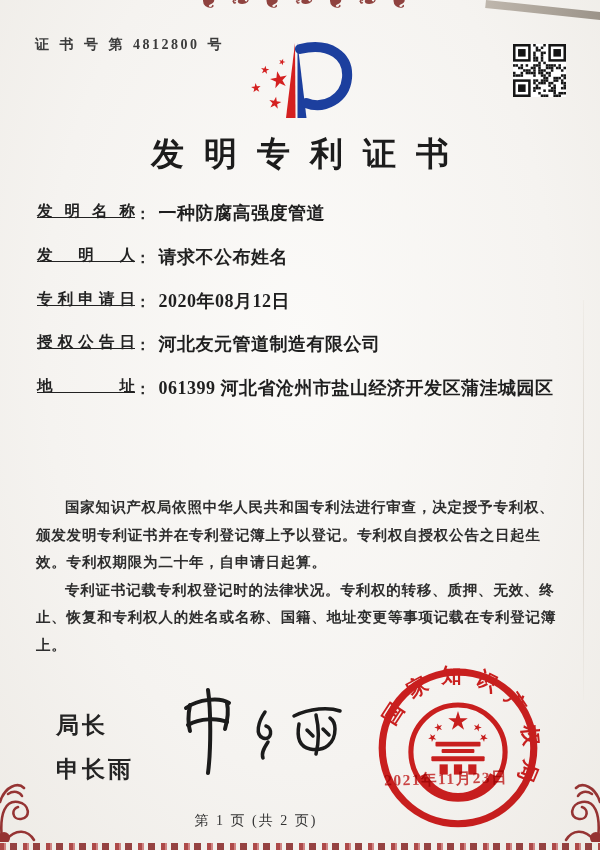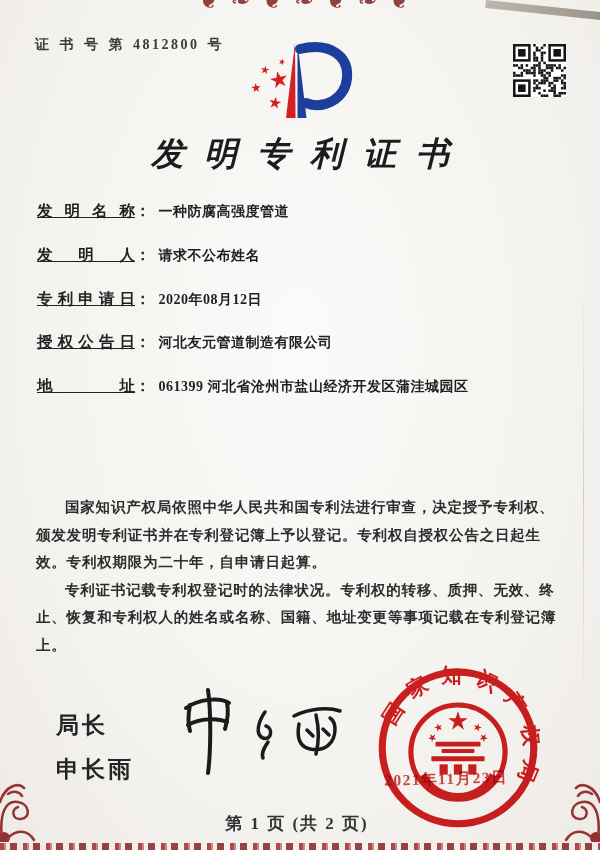--- a/index.html
+++ b/index.html
@@ -25,53 +25,53 @@
     position:absolute; left:35px; top:36px;
     font-size:14px; letter-spacing:2.5px; word-spacing:2px; color:#3b3b3b; font-weight:600;
   }
   
   .logo{position:absolute; left:248px; top:40px; width:112px; height:96px;}
   
   .qr{position:absolute; left:513px; top:43px; width:53px; height:55px;}
   .title{
     position:absolute; left:0; top:132px; width:600px;
     text-align:center; font-size:33px; font-weight:700; color:#1c1c1c;
-    letter-spacing:20px; padding-left:20px; box-sizing:border-box;font-style:italic;
+    letter-spacing:20px; padding-left:20px; box-sizing:border-box;
   }
   
   .fields{position:absolute; left:37px; top:201px; width:530px;}
   .frow{position:relative; height:43.8px;}
   .flabel{
     display:inline-block; width:98px; vertical-align:top;
     text-align:justify; text-align-last:justify;
     font-size:15.5px; font-weight:700; color:#222;text-decoration:underline;
   }
   .fcolon{font-weight:700; font-size:15.5px; margin-right:8px;}
-  .fvalue{font-size:14px; font-weight:600; color:#1f1f1f; letter-spacing:.5px;}
+  .fvalue{font-size:18px; font-weight:600; color:#1f1f1f; letter-spacing:.5px;}
   .fpair2{position:absolute; left:258px; top:0;}
   
   .body-text{position:absolute; left:36px; top:494px; width:532px;}
   .body-text p{
     margin:0; text-indent:2em; font-size:14.5px; line-height:27.5px;
     letter-spacing:.8px; color:#2d2d2d; font-weight:700;
   }
   
   .sig-titles{position:absolute; left:56px; top:710px; font-size:23px; font-weight:700; color:#242424;}
   .sig-titles div{margin-bottom:13px; letter-spacing:3px;}
   .signature-svg{position:absolute; left:168px; top:680px;}
   
   .seal{position:absolute; left:376px; top:664px; width:164px; height:170px; mix-blend-mode:multiply; opacity:.95;}
   .seal-date{
     position:absolute; left:384px; top:769px; font-size:15.5px; font-weight:700;
     color:#c81818; letter-spacing:1.5px; opacity:.8; transform:rotate(-1.5deg);
     mix-blend-mode:multiply;
   }
   .footer{
     position:absolute; left:0; top:812px; width:512px; text-align:center;
-    font-size:17px; letter-spacing:2px; color:#333; font-weight:700;padding-left:41px;
+    font-size:14px; letter-spacing:2px; color:#333; font-weight:400;
   }
   
   .bottom-strip{
     position:absolute; left:0; bottom:0; width:600px; height:7px; opacity:.8;
     background:repeating-linear-gradient(90deg,
       #9c2020 0 4px, #c86a6a 4px 6px, rgba(0,0,0,0) 6px 10px,
       #7e1717 10px 17px, rgba(0,0,0,0) 17px 23px);
   }
   .corner-ornament{position:absolute; bottom:4px; opacity:.9;}
   .corner-left{left:-4px;}

